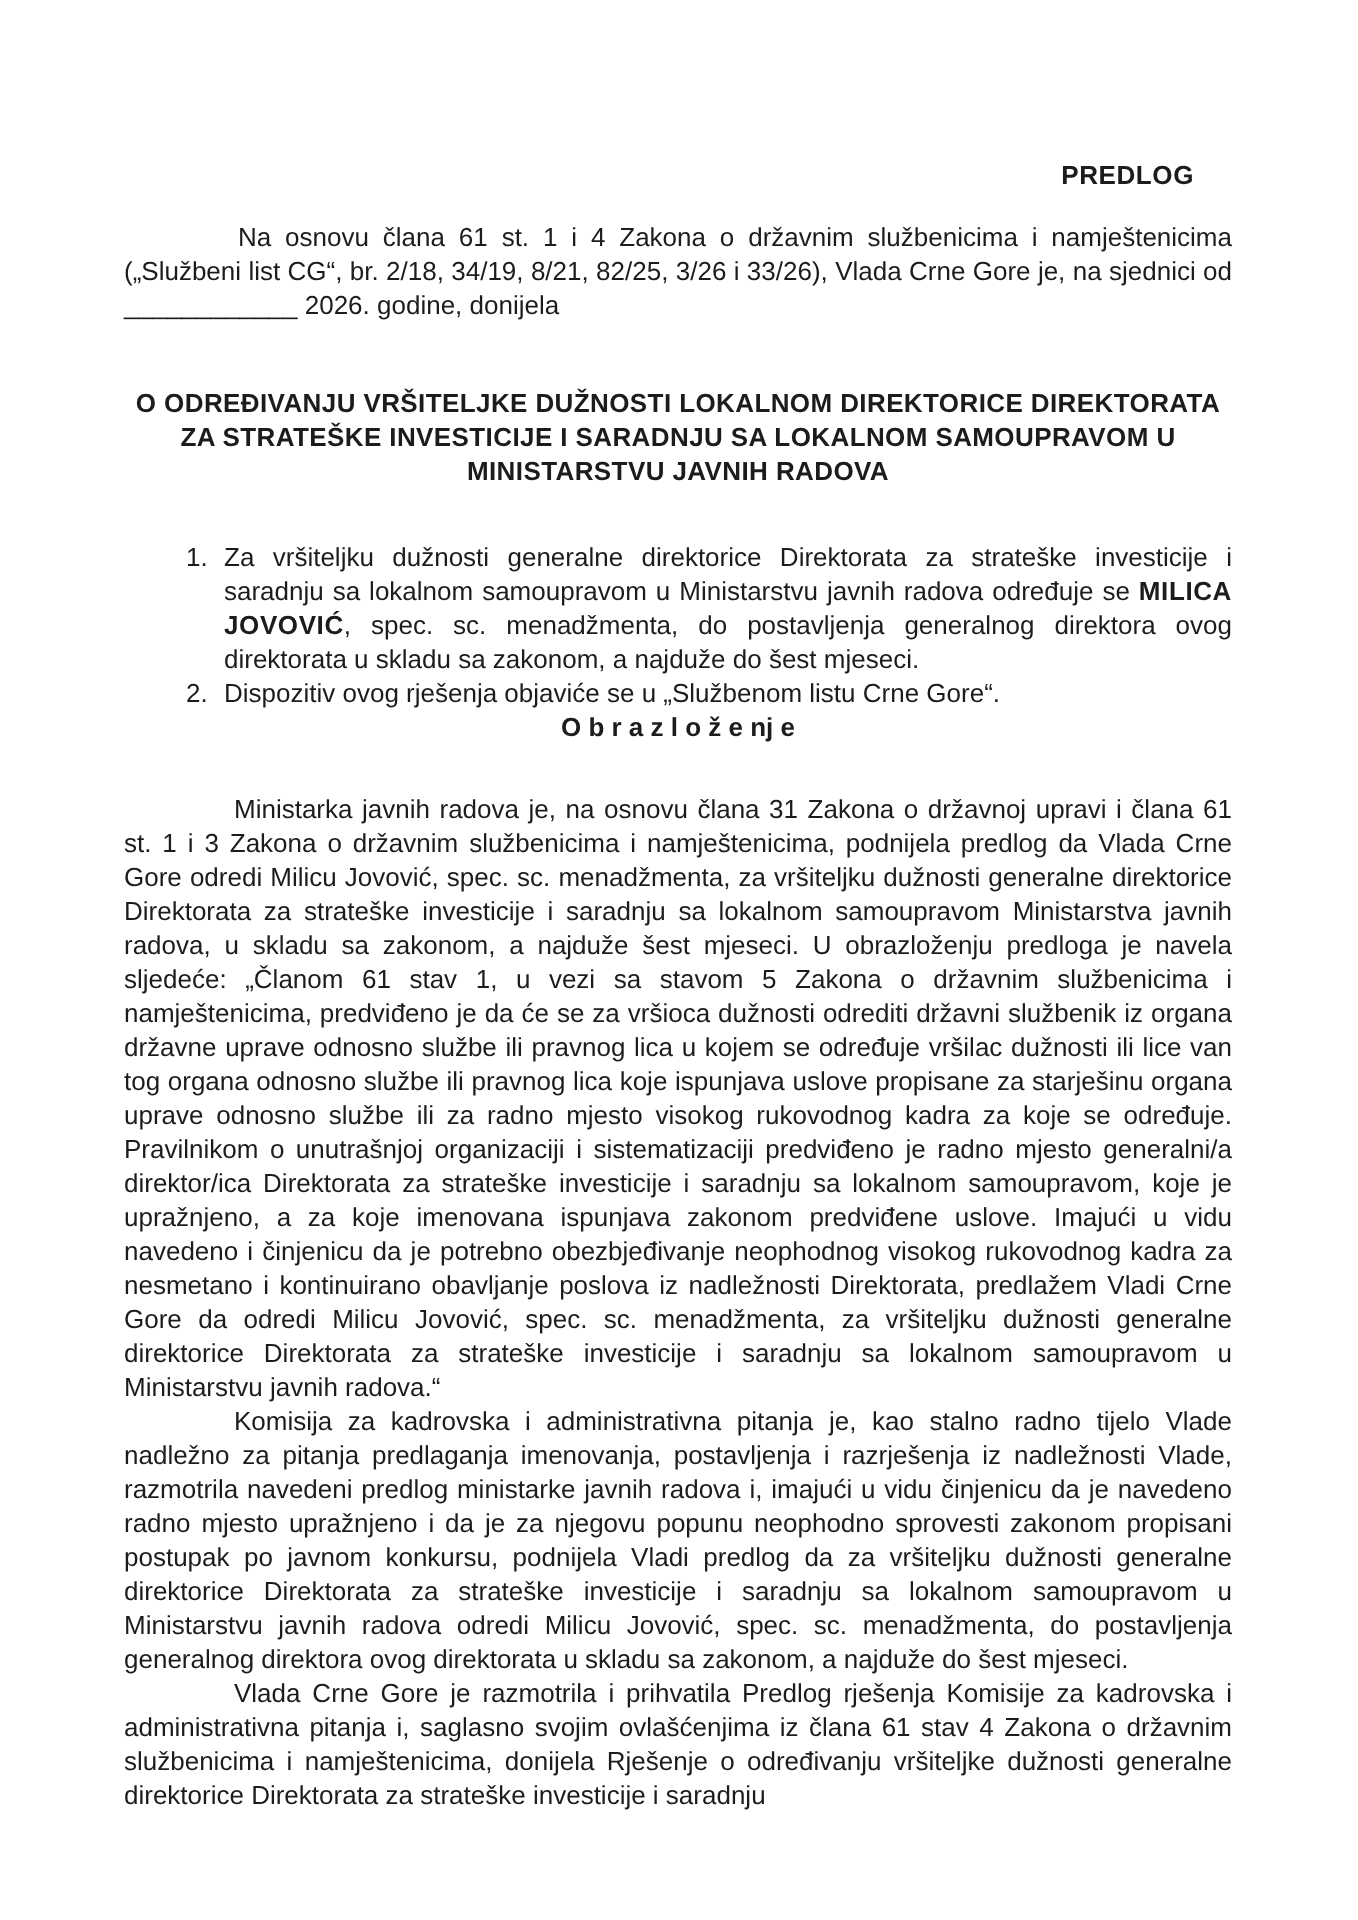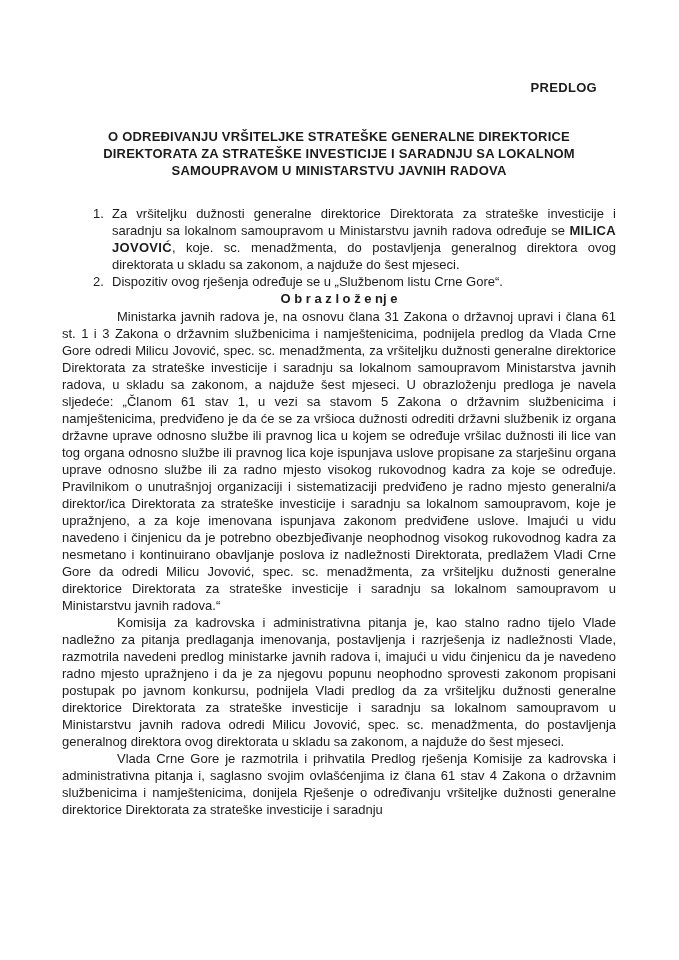--- a/index.html
+++ b/index.html
@@ -67,43 +67,44 @@
     margin-top: 0;
     text-align: center;
     font-weight: bold;
   }
   .body-par {
     margin: 0;
     text-align: justify;
     text-indent: 55px;
   }
   .body-par.first {
-    margin-top: 1px;
+    margin-top: 24px;
   }
 </style>
 </head>
 <body>
 
 <div class="page">
 
   <div class="predlog">PREDLOG</div>
 
+  <p class="intro">Na osnovu člana 61 st. 1 i 4 Zakona o državnim službenicima i namještenicima („Službeni list CG“, br. 2/18, 34/19, 8/21, 82/25, 3/26 i 33/26), Vlada Crne Gore je, na sjednici od ____________ 2026. godine, donijela</p>
 
   <div class="heading-block">
-    <div class="subtitle">O ODREĐIVANJU VRŠITELJKE STRATEŠKE GENERALNE DIREKTORICE DIREKTORATA ZA STRATEŠKE INVESTICIJE I SARADNJU SA LOKALNOM SAMOUPRAVOM U MINISTARSTVU JAVNIH RADOVA</div>
+    <div class="subtitle">O ODREĐIVANJU VRŠITELJKE DUŽNOSTI LOKALNOM DIREKTORICE DIREKTORATA ZA STRATEŠKE INVESTICIJE I SARADNJU SA LOKALNOM SAMOUPRAVOM U MINISTARSTVU JAVNIH RADOVA</div>
   </div>
 
   <div class="items">
     <div class="item-row">
       <span class="item-num">1.</span>
-      <span class="item-text"><span>Za vršiteljku dužnosti generalne direktorice Direktorata za strateške investicije i saradnju sa lokalnom samoupravom u Ministarstvu javnih radova određuje se </span><b>MILICA JOVOVIĆ</b><span>, koje. sc. menadžmenta, do postavljenja generalnog direktora ovog direktorata u skladu sa zakonom, a najduže do šest mjeseci.</span></span>
+      <span class="item-text"><span>Za vršiteljku dužnosti generalne direktorice Direktorata za strateške investicije i saradnju sa lokalnom samoupravom u Ministarstvu javnih radova određuje se </span><b>MILICA JOVOVIĆ</b><span>, spec. sc. menadžmenta, do postavljenja generalnog direktora ovog direktorata u skladu sa zakonom, a najduže do šest mjeseci.</span></span>
     </div>
     <div class="item-row">
       <span class="item-num">2.</span>
-      <span class="item-text"><span>Dispozitiv ovog rješenja određuje se u „Službenom listu Crne Gore“.</span><b></b><span></span></span>
+      <span class="item-text"><span>Dispozitiv ovog rješenja objaviće se u „Službenom listu Crne Gore“.</span><b></b><span></span></span>
     </div>
   </div>
 
   <div class="expl-heading">O b r a z l o ž e nj e</div>
 
   <p class="body-par first">Ministarka javnih radova je, na osnovu člana 31 Zakona o državnoj upravi i člana 61 st. 1 i 3 Zakona o državnim službenicima i namještenicima, podnijela predlog da Vlada Crne Gore odredi Milicu Jovović, spec. sc. menadžmenta, za vršiteljku dužnosti generalne direktorice Direktorata za strateške investicije i saradnju sa lokalnom samoupravom Ministarstva javnih radova, u skladu sa zakonom, a najduže šest mjeseci. U obrazloženju predloga je navela sljedeće: „Članom 61 stav 1, u vezi sa stavom 5 Zakona o državnim službenicima i namještenicima, predviđeno je da će se za vršioca dužnosti odrediti državni službenik iz organa državne uprave odnosno službe ili pravnog lica u kojem se određuje vršilac dužnosti ili lice van tog organa odnosno službe ili pravnog lica koje ispunjava uslove propisane za starješinu organa uprave odnosno službe ili za radno mjesto visokog rukovodnog kadra za koje se određuje. Pravilnikom o unutrašnjoj organizaciji i sistematizaciji predviđeno je radno mjesto generalni/a direktor/ica Direktorata za strateške investicije i saradnju sa lokalnom samoupravom, koje je upražnjeno, a za koje imenovana ispunjava zakonom predviđene uslove. Imajući u vidu navedeno i činjenicu da je potrebno obezbjeđivanje neophodnog visokog rukovodnog kadra za nesmetano i kontinuirano obavljanje poslova iz nadležnosti Direktorata, predlažem Vladi Crne Gore da odredi Milicu Jovović, spec. sc. menadžmenta, za vršiteljku dužnosti generalne direktorice Direktorata za strateške investicije i saradnju sa lokalnom samoupravom u Ministarstvu javnih radova.“</p>
 
   <p class="body-par">Komisija za kadrovska i administrativna pitanja je, kao stalno radno tijelo Vlade nadležno za pitanja predlaganja imenovanja, postavljenja i razrješenja iz nadležnosti Vlade, razmotrila navedeni predlog ministarke javnih radova i, imajući u vidu činjenicu da je navedeno radno mjesto upražnjeno i da je za njegovu popunu neophodno sprovesti zakonom propisani postupak po javnom konkursu, podnijela Vladi predlog da za vršiteljku dužnosti generalne direktorice Direktorata za strateške investicije i saradnju sa lokalnom samoupravom u Ministarstvu javnih radova odredi Milicu Jovović, spec. sc. menadžmenta, do postavljenja generalnog direktora ovog direktorata u skladu sa zakonom, a najduže do šest mjeseci.</p>
 
   <p class="body-par">Vlada Crne Gore je razmotrila i prihvatila Predlog rješenja Komisije za kadrovska i administrativna pitanja i, saglasno svojim ovlašćenjima iz člana 61 stav 4 Zakona o državnim službenicima i namještenicima, donijela Rješenje o određivanju vršiteljke dužnosti generalne direktorice Direktorata za strateške investicije i saradnju</p>

